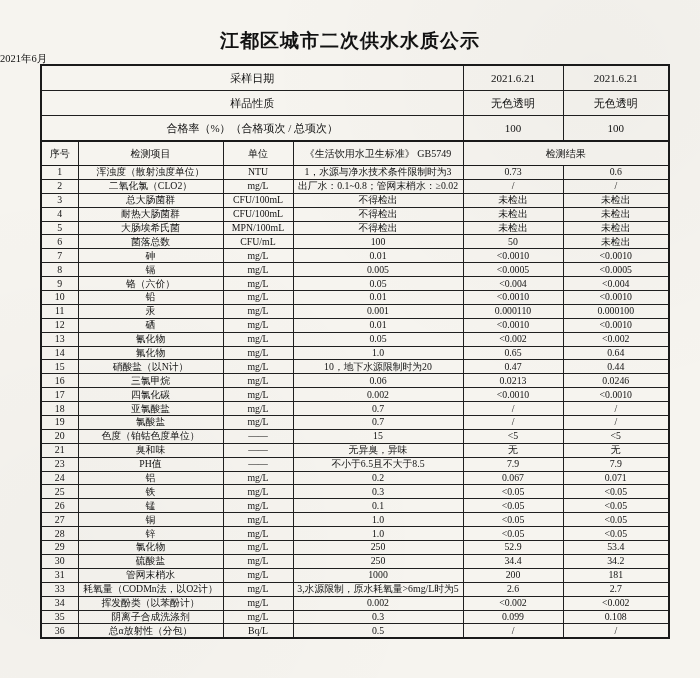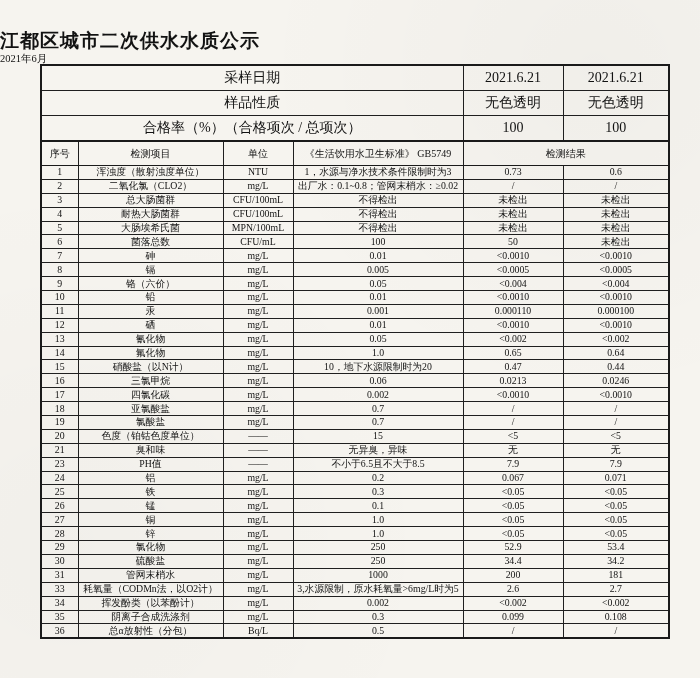--- a/index.html
+++ b/index.html
@@ -7,39 +7,39 @@
     position:relative;width:700px;height:678px;margin:0 auto;
     background:#f6f4ef;
     background-image:
       radial-gradient(circle at 85% 10%, rgba(0,0,0,0.025), transparent 40%),
       radial-gradient(circle at 10% 80%, rgba(0,0,0,0.02), transparent 45%);
     font-family:"Liberation Serif","DejaVu Serif",serif;
     color:#121212;overflow:hidden;
   }
   .title{
     position:absolute;top:28px;left:0;width:100%;
-    text-align:left;font-size:19px;font-weight:bold;letter-spacing:1px;
+    text-align:center;font-size:19px;font-weight:bold;letter-spacing:1px;
   }
   .subtitle{
     position:absolute;top:52px;left:0;width:100%;
     text-align:left;font-size:10.5px;
   }
   table.wq{
     position:absolute;top:64px;left:40px;width:628px;
     border-collapse:collapse;table-layout:fixed;
     border:2px solid #1a1a1a;
   }
   table.wq td, table.wq th{
     border:1px solid #1f1f1f;
     padding:0 1px;margin:0;
     font-weight:normal;
     text-align:center;vertical-align:middle;
     overflow:hidden;white-space:nowrap;
   }
-  tr.info-row td{height:24px;font-size:14px;}
+  tr.info-row td{height:24px;font-size:11px;}
   tr.header-row th{height:23px;font-size:10px;border-top:2px solid #1a1a1a;border-bottom:1.5px solid #1a1a1a;}
   tr.data-row td{height:12.9px;font-size:9.8px;line-height:12px;}
   td.item-cell{text-align:left;padding-left:3px;}
 </style>
 </head>
 <body>
 
 <div class="paper">
 
   <div class="title">江都区城市二次供水水质公示</div>

